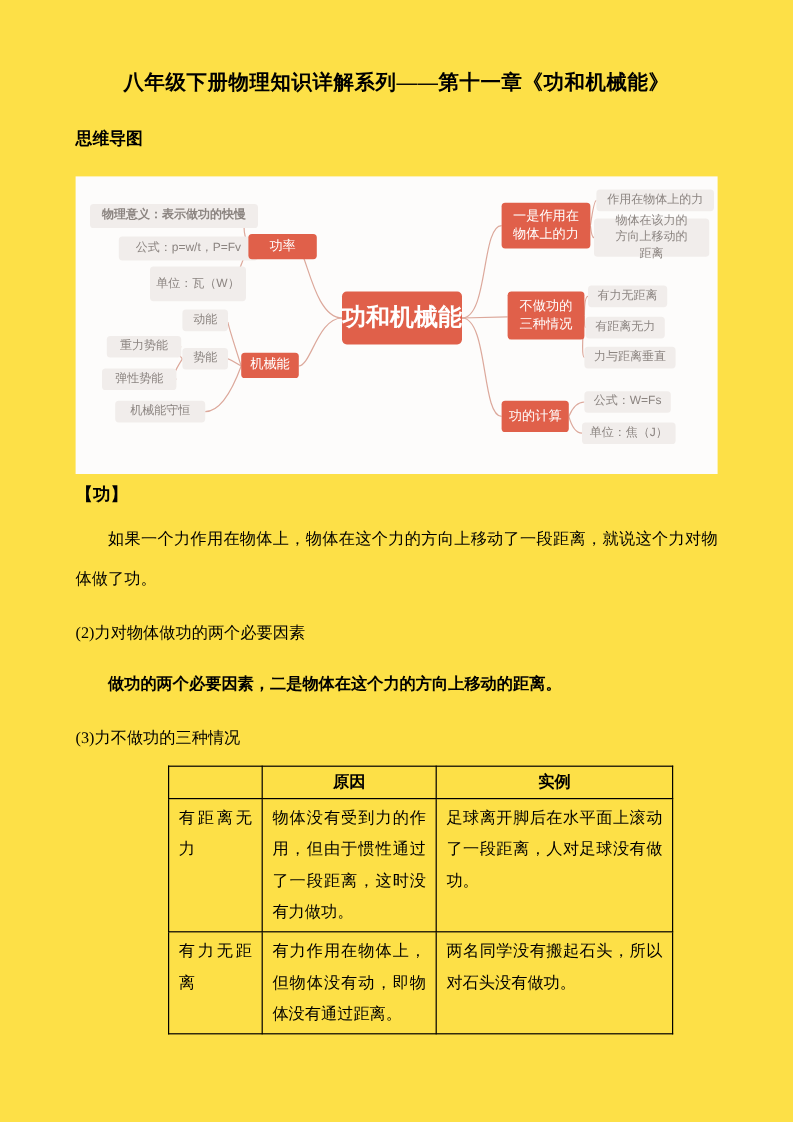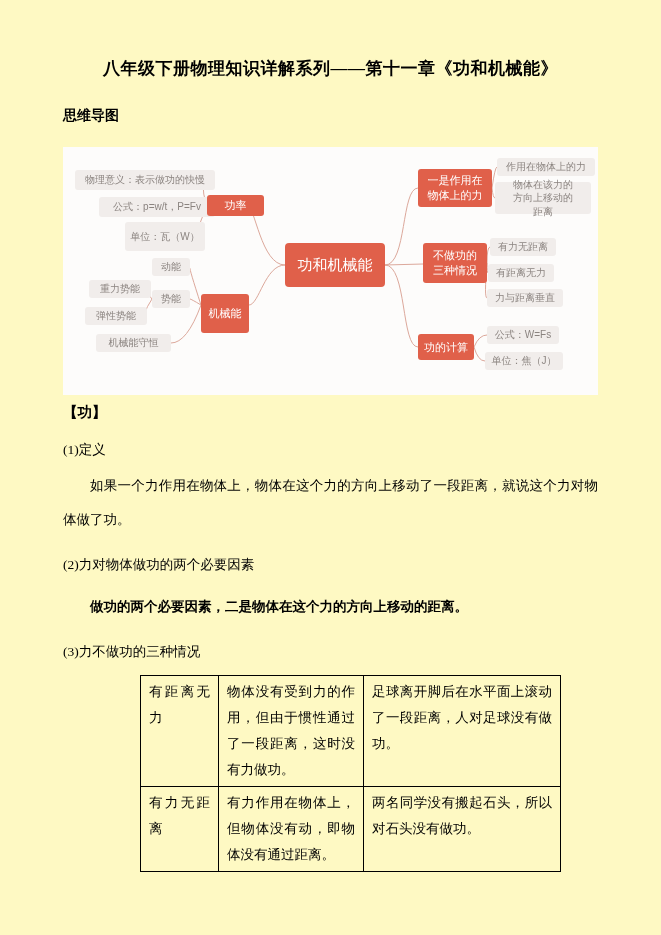--- a/index.html
+++ b/index.html
@@ -1,18 +1,18 @@
 <!DOCTYPE html>
 <html><head>
 <meta charset="utf-8">
 <style>
   * { box-sizing: border-box; }
   html,body { margin:0; padding:0; background:#ffffff; }
   .page {
-    width:661px; height:935px; background:#fef9c3; position:relative;
+    width:661px; height:935px; background:#fde047; position:relative;
     font-family:"Liberation Serif","DejaVu Serif",serif; color:#000;
     overflow:hidden;
   }
   .content { padding:0 63px; }
 
   .doc-title {
     margin:0; padding-top:57px; text-align:center;
     font-size:17px; font-weight:bold; letter-spacing:0.5px;
   }
   .sec-heading { margin-top:27px; font-size:14px; font-weight:bold; }
@@ -32,21 +32,21 @@
   }
   .mindmap svg { position:absolute; left:0; top:0; }
   .mm-node {
     position:absolute; border-radius:3px;
     display:flex; align-items:center; justify-content:center;
     text-align:center; line-height:1.35;
   }
   .mm-gray { background:#f1edeb; color:#8b8480; font-size:10px; padding:2px 17px;text-align:center; }
   .mm-red  { background:#e0604a; color:#ffffff; font-size:11px; padding:2px 6px; }
   .mm-center {
-    background:#e0604a; color:#fff; font-size:15px; font-weight:normal;
+    background:#e0604a; color:#fff; font-size:20px; font-weight:bold;
     border-radius:4px;
   }
   .nowrap { white-space:nowrap; }
 
   
   table.nowork {
     border-collapse:collapse; margin:14px 0 0 77px; width:420px;
     font-size:13.5px; table-layout:fixed;
   }
   table.nowork th, table.nowork td {
@@ -85,65 +85,69 @@
           <path d="M429,41 Q432,20 434,20"></path>
           <path d="M429,41 Q430,51 432,51"></path>
           <path d="M424,116 Q424,100 427,100"></path>
           <path d="M424,116 Q424,126 425,126"></path>
           <path d="M424,116 Q421,151 424,151"></path>
           <path d="M411,200 Q416,188 424,188"></path>
           <path d="M411,200 Q415,214 422,214"></path>
         </g>
       </svg>
 
-      <div class="mm-node mm-gray nowrap" style="left:12px;top:23px;width:140px;height:20px;">物理意义：表示做功的快慢</div>
+      <div class="mm-node mm-gray nowrap" style="left:12px;top:23px;width:140px;height:20px;font-weight:bold;">物理意义：表示做功的快慢</div>
       <div class="mm-node mm-gray nowrap" style="left:36px;top:50px;width:116px;height:20px;">公式：p=w/t，P=Fv</div>
       <div class="mm-node mm-gray nowrap" style="left:62px;top:75px;width:80px;height:29px;">单位：瓦（W）</div>
       <div class="mm-node mm-red nowrap" style="left:144px;top:48px;width:57px;height:21px;">功率</div>
 
       <div class="mm-node mm-gray nowrap" style="left:89px;top:111px;width:38px;height:18px;">动能</div>
       <div class="mm-node mm-gray nowrap" style="left:26px;top:133px;width:62px;height:18px;">重力势能</div>
       <div class="mm-node mm-gray nowrap" style="left:89px;top:143px;width:38px;height:18px;">势能</div>
       <div class="mm-node mm-gray nowrap" style="left:22px;top:160px;width:62px;height:18px;">弹性势能</div>
       <div class="mm-node mm-gray nowrap" style="left:33px;top:187px;width:75px;height:18px;">机械能守恒</div>
-      <div class="mm-node mm-red nowrap" style="left:138px;top:147px;width:48px;height:39px;">机械能</div>
+      <div class="mm-node mm-red nowrap" style="left:138px;top:147px;width:48px;height:21px;">机械能</div>
 
       <div class="mm-node mm-center nowrap" style="left:222px;top:96px;width:100px;height:44px;">功和机械能</div>
 
       <div class="mm-node mm-red" style="left:355px;top:22px;width:74px;height:38px;">一是作用在物体上的力</div>
       <div class="mm-node mm-gray nowrap" style="left:434px;top:11px;width:98px;height:18px;">作用在物体上的力</div>
       <div class="mm-node mm-red" style="left:360px;top:96px;width:64px;height:40px;">不做功的三种情况</div>
 
       <div class="mm-node mm-gray" style="left:432px;top:35px;width:96px;height:32px;">物体在该力的方向上移动的距离</div>
       <div class="mm-node mm-gray nowrap" style="left:427px;top:91px;width:66px;height:18px;">有力无距离</div>
       <div class="mm-node mm-gray nowrap" style="left:425px;top:117px;width:66px;height:18px;">有距离无力</div>
       <div class="mm-node mm-gray nowrap" style="left:424px;top:142px;width:76px;height:18px;">力与距离垂直</div>
 
       <div class="mm-node mm-red nowrap" style="left:355px;top:187px;width:56px;height:26px;">功的计算</div>
       <div class="mm-node mm-gray nowrap" style="left:424px;top:179px;width:72px;height:18px;">公式：W=Fs</div>
       <div class="mm-node mm-gray nowrap" style="left:422px;top:205px;width:78px;height:18px;">单位：焦（J）</div>
     </div>
 
     <div class="gong-heading">【功】</div>
 
-    <div class="num-line">(1)定义</div>
     <p class="para">如果一个力作用在物体上，物体在这个力的方向上移动了一段距离，就说这个力对物体做了功。</p>
 
     <div class="num-line">(2)力对物体做功的两个必要因素</div>
     <p class="para bold">做功的两个必要因素，二是物体在这个力的方向上移动的距离。</p>
 
     <div class="num-line">(3)力不做功的三种情况</div>
 
     <table class="nowork">
       <colgroup>
         <col style="width:78px">
         <col style="width:145px">
         <col style="width:197px">
       </colgroup>
       <tbody>
+          <tr>
+        <th></th>
+        <th>原因</th>
+        <th>实例</th>
+      </tr>
       <tr>
         <td class="rowlabel">有距离无力</td>
         <td>物体没有受到力的作用，但由于惯性通过了一段距离，这时没有力做功。</td>
         <td>足球离开脚后在水平面上滚动了一段距离，人对足球没有做功。</td>
       </tr>
       <tr>
         <td class="rowlabel">有力无距离</td>
         <td>有力作用在物体上，但物体没有动，即物体没有通过距离。</td>
         <td>两名同学没有搬起石头，所以对石头没有做功。</td>
       </tr>

